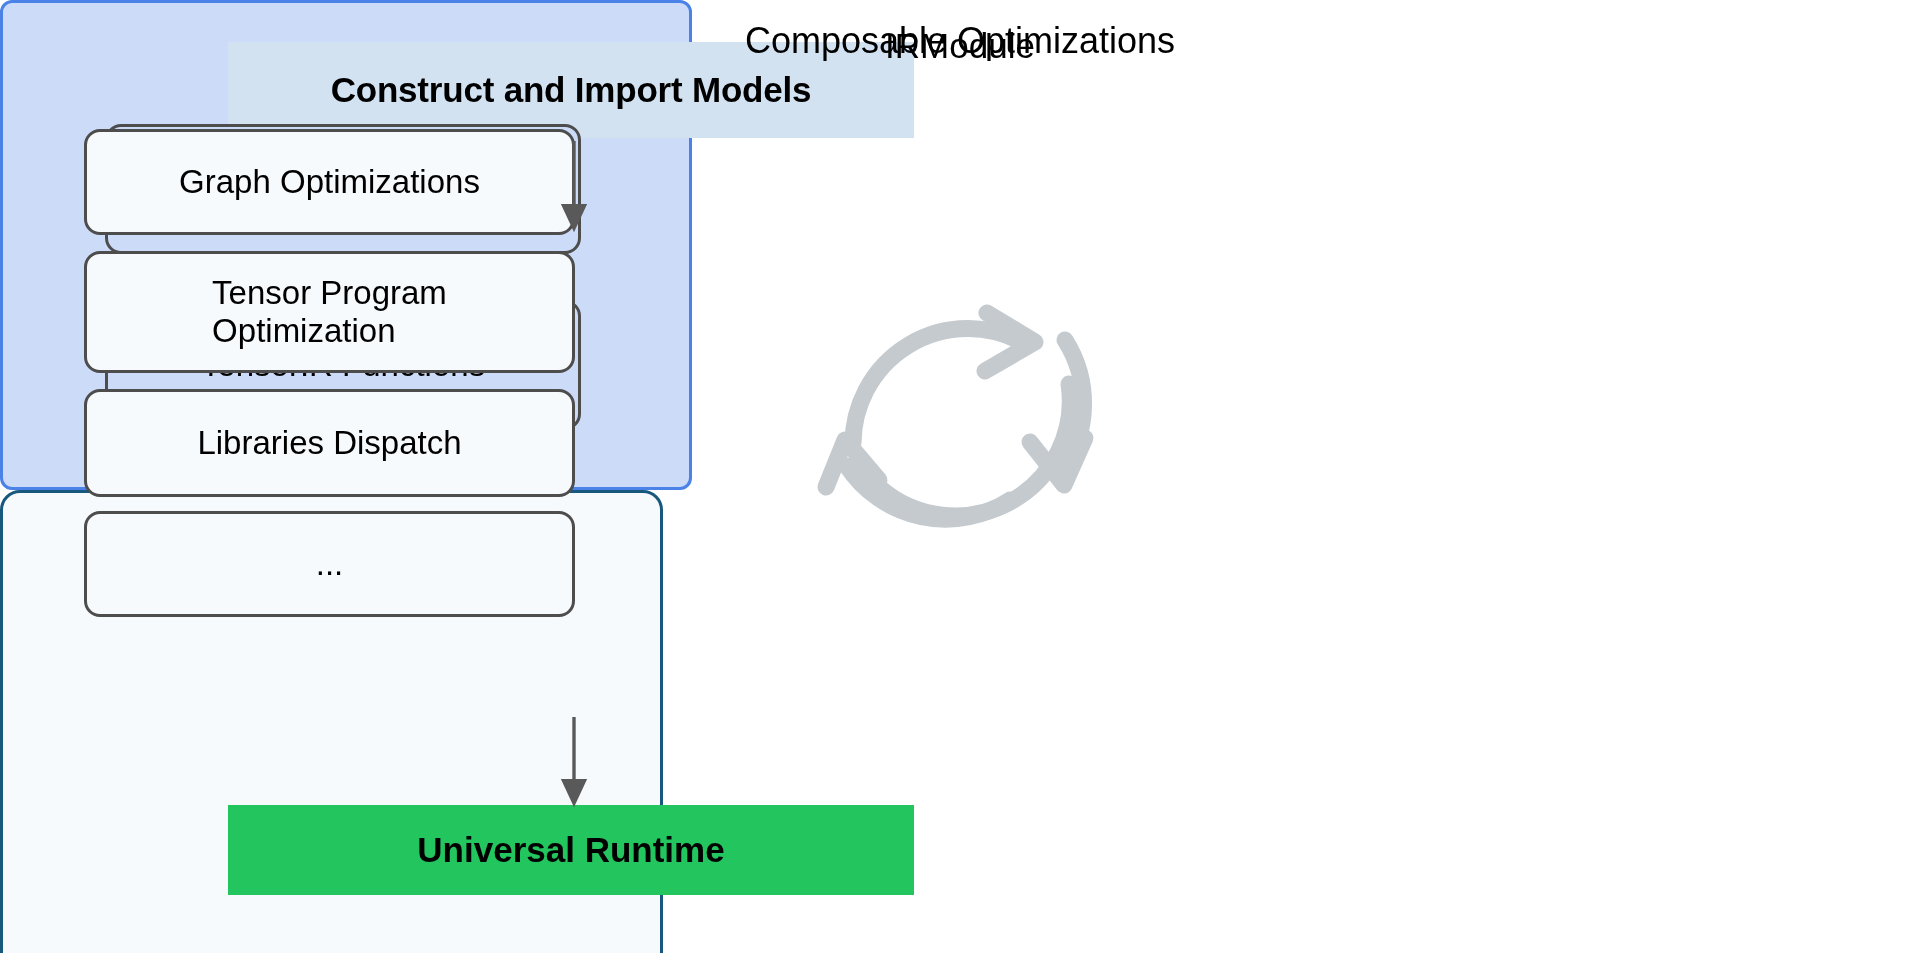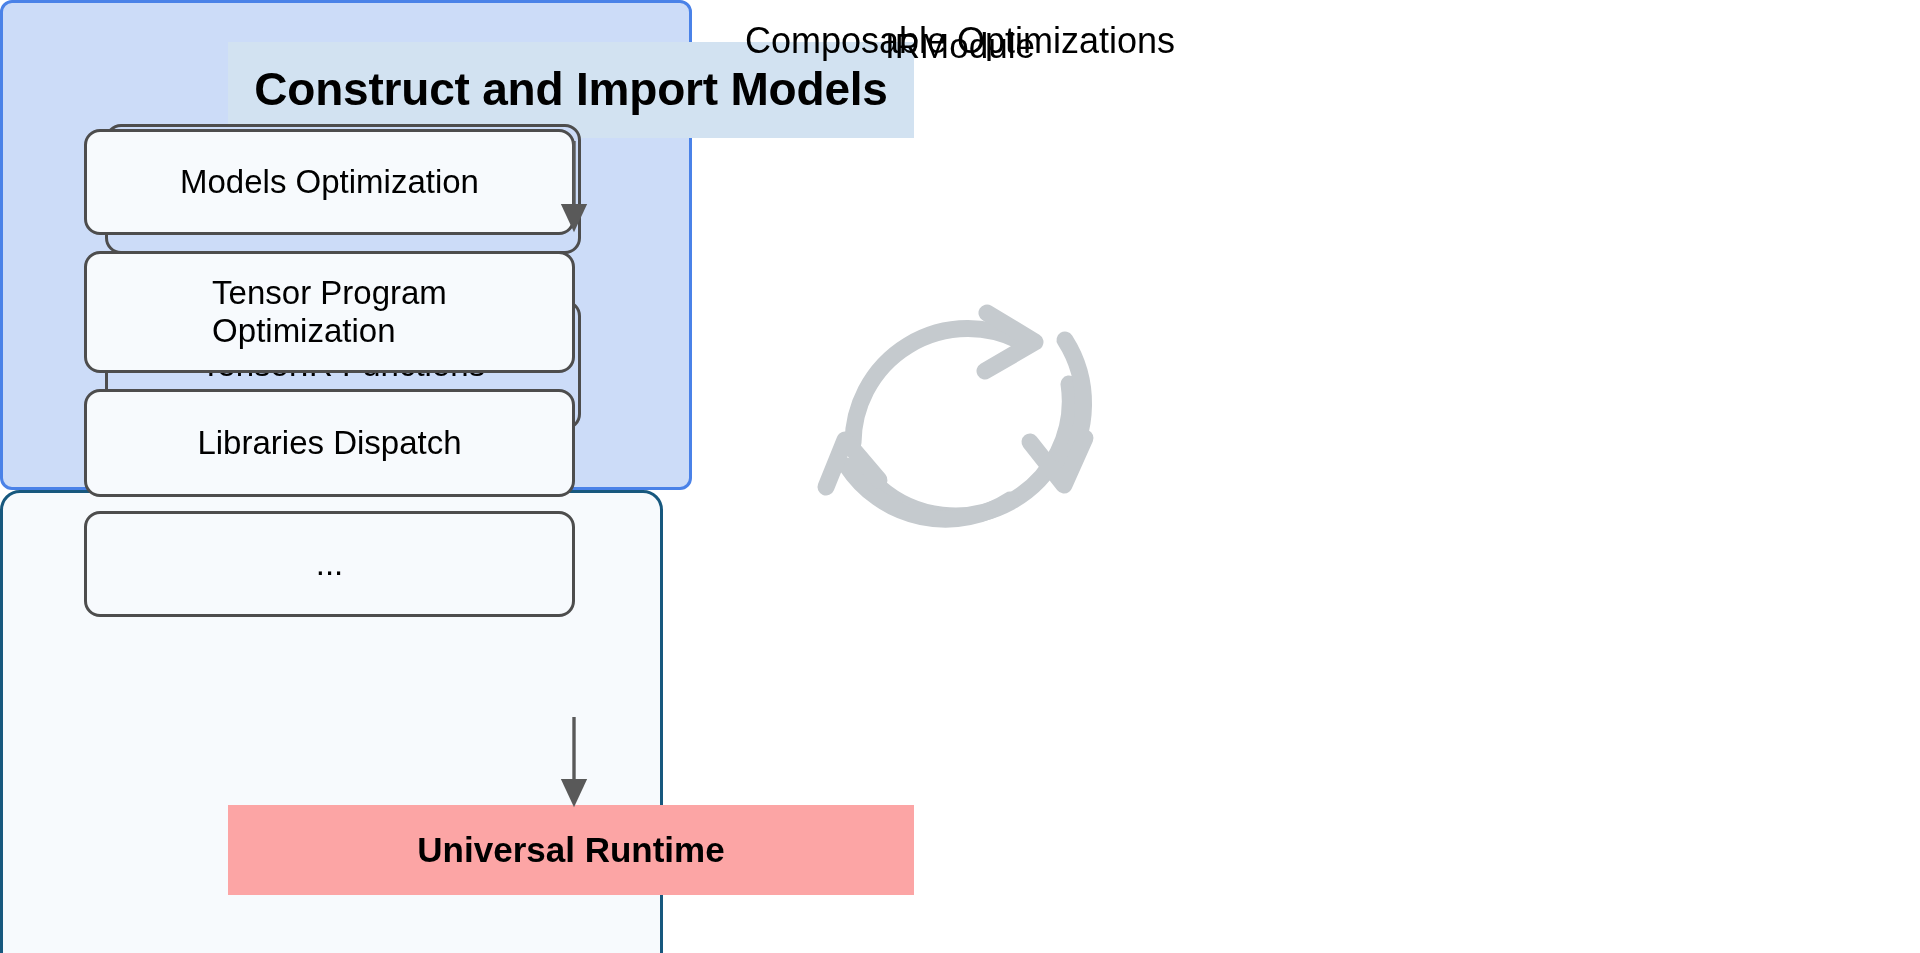--- a/index.html
+++ b/index.html
@@ -6,38 +6,38 @@
   body{width:1920px;height:953px;overflow:hidden;
        font-family:"Liberation Sans", sans-serif;}
   #stage{position:relative;width:1920px;height:953px;background:#ffffff;}
 
   .node{position:absolute;box-sizing:border-box;display:flex;
         align-items:center;justify-content:center;text-align:center;
         color:#000000;line-height:1.12;}
 
   
   #construct-box{left:228px;top:42px;width:686px;height:96px;
-      background:#d2e2f1;font-size:46px;font-weight:bold;letter-spacing:-0.2px;}
+      background:#d2e2f1;font-size:35px;font-weight:bold;letter-spacing:-0.2px;}
 
   
   #irmodule-box{left:228px;top:230px;width:686px;height:484px;
       background:#ccdcf8;border:3px solid #4a82e8;border-radius:12px;
       display:block;}
   #irmodule-title{position:absolute;left:0;top:26px;width:100%;
       text-align:center;font-size:35px;font-weight:normal;color:#000;}
   .inner-blue{position:absolute;left:105px;width:476px;height:130px;
       background:#ccdcf8;border:3px solid #4d4d4d;border-radius:16px;
       box-sizing:border-box;display:flex;align-items:center;
       justify-content:center;font-size:33px;color:#000;}
   #relax-box{top:124px;}
   #tensorir-box{top:300px;}
 
   
   #runtime-box{left:228px;top:805px;width:686px;height:90px;
-      background:#fca5a5;font-size:35px;font-weight:bold;}
+      background:#22c55e;font-size:35px;font-weight:bold;}
 
   
   #optim-panel{left:1043px;top:103px;width:657px;height:735px;
       background:#f7fafd;border:3px solid #17587e;border-radius:20px;
       display:block;}
   #optim-title{position:absolute;left:0;top:20px;width:100%;
       text-align:center;font-size:36px;font-weight:normal;color:#000;}
   .opt-item{position:absolute;left:84px;width:491px;
       background:#f7fafd;border:3px solid #4d4d4d;border-radius:16px;
       box-sizing:border-box;display:flex;align-items:center;
@@ -74,21 +74,21 @@
   </div>
 
   <div class="node" id="runtime-box">
     <span>Universal Runtime</span>
   </div>
 
   <div id="optim-panel">
     <div id="optim-title">Composable Optimizations</div>
 
     <div class="opt-item" id="opt-0">
-      <span>Models Optimization</span>
+      <span>Graph Optimizations</span>
     </div>
 
     <div class="opt-item" id="opt-1">
       <span class="multiline">Tensor Program<br>Optimization</span>
     </div>
 
     <div class="opt-item" id="opt-2">
       <span>Libraries Dispatch</span>
     </div>
 

